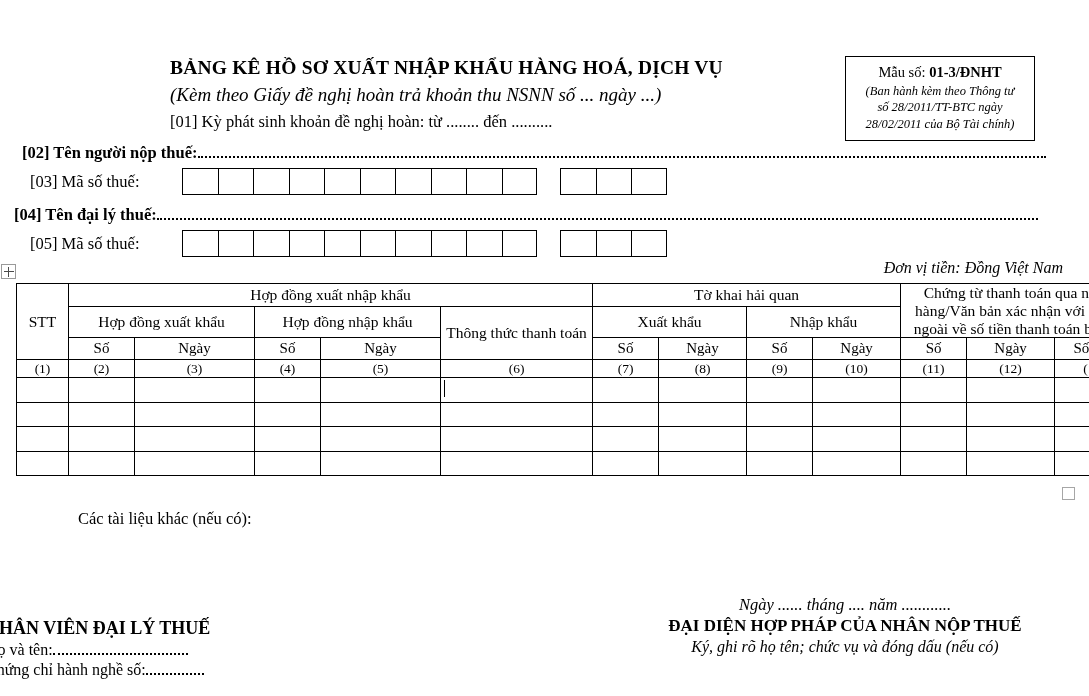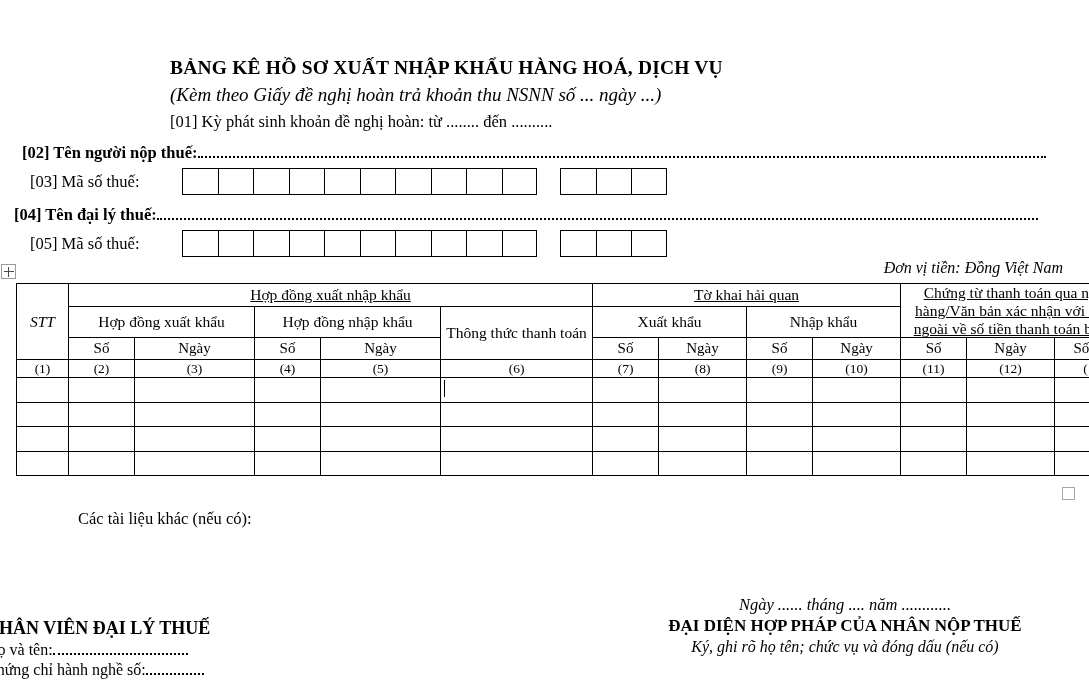--- a/index.html
+++ b/index.html
@@ -181,31 +181,29 @@
     text-align: center;
     vertical-align: middle;
     padding: 0;
     font-weight: normal;
   }
   th.grp {
     font-size: 15.5px;
     font-weight: bold;
     height: 22px;
     line-height: 1.15;
-    text-decoration: underline;
   }
   th.sub {
     font-size: 15.5px;
     font-weight: bold;
     line-height: 1.18;
   }
   th.stt {
     font-size: 15.5px;
     font-weight: bold;
-    font-style: italic;
   }
   th.leaf {
     font-size: 15px;
     font-weight: bold;
     height: 21px;
   }
   td.colnum {
     font-size: 13.5px;
     height: 17px;
   }
@@ -317,20 +315,31 @@
 <body>
 
 <div class="page">
 
   <div class="title-block">
     <div class="doc-title">BẢNG KÊ HỒ SƠ XUẤT NHẬP KHẨU HÀNG HOÁ, DỊCH VỤ</div>
     <div class="doc-subtitle">(Kèm theo Giấy đề nghị hoàn trả khoản thu NSNN số ... ngày ...)</div>
     <div class="doc-period">[01] Kỳ phát sinh khoản đề nghị hoàn: từ ........ đến ..........</div>
   </div>
 
+  <div class="form-code-box">
+    <div class="form-code-line1">
+      <span>Mẫu số:</span>
+      <b>01-3/ĐNHT</b>
+    </div>
+    <div class="form-code-sub">
+      <div>(Ban hành kèm theo Thông tư</div>
+      <div>số 28/2011/TT-BTC ngày</div>
+      <div>28/02/2011 của Bộ Tài chính)</div>
+    </div>
+  </div>
 
   <div class="field-row row02">
     <span class="field-label-bold">[02] Tên người nộp thuế:</span>
     <span class="dotfill"></span>
   </div>
 
   <div class="mst-row mst03">
     <span class="mst-label field-label-plain">[03] Mã số thuế:</span>
     <span class="mst-boxes">
       <span class="mst-cell"></span>

